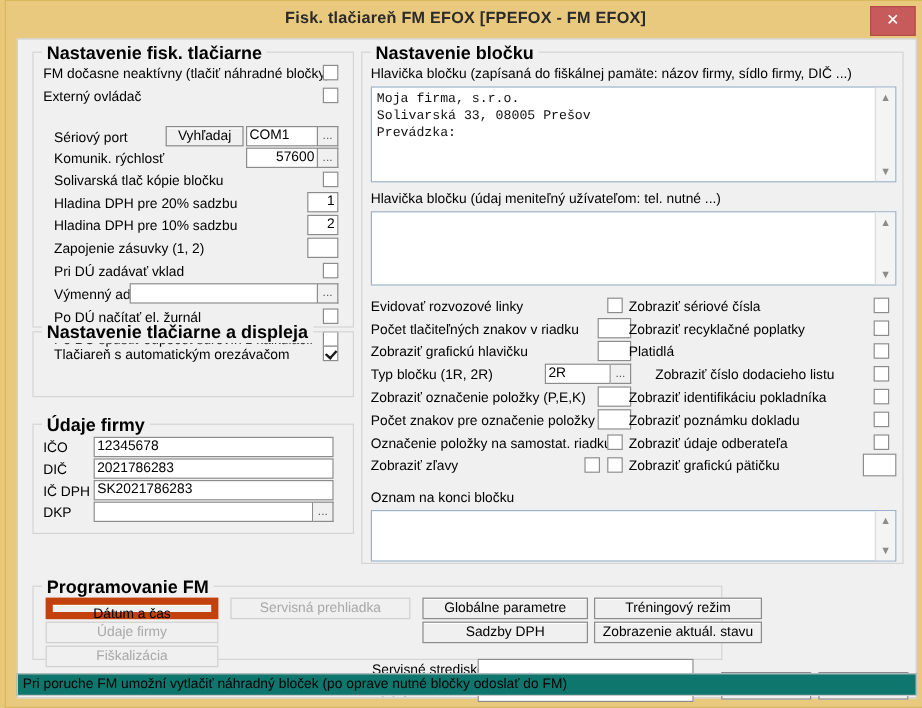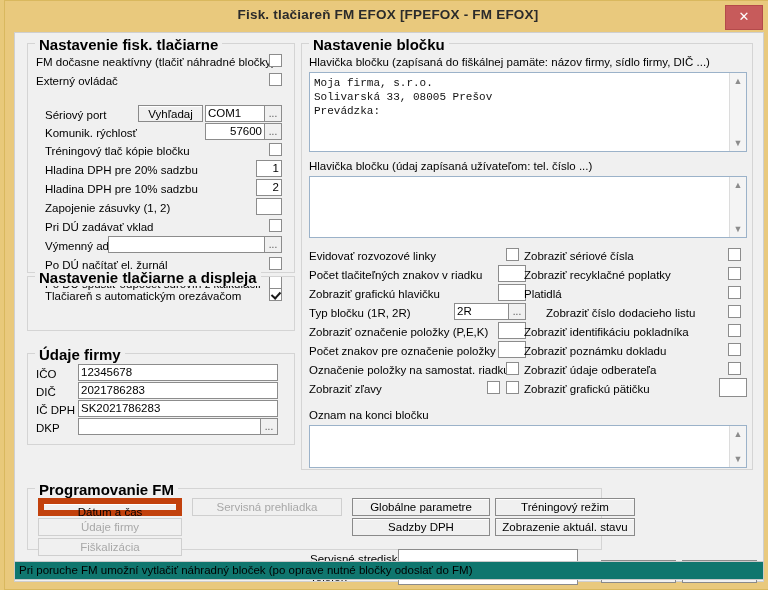--- a/index.html
+++ b/index.html
@@ -135,21 +135,21 @@
 
       <div class="lbl" style="left:17px;top:65px;">Sériový port</div>
       <div class="btn small" style="left:110px;top:61px;width:65px;height:17px;">Vyhľadaj</div>
       <div class="tf" style="left:177px;top:61px;width:60px;height:17px;line-height:15px;">COM1</div>
       <div class="brw" style="left:237px;top:61px;width:17px;height:17px;line-height:15px;">...</div>
 
       <div class="lbl" style="left:17px;top:83px;">Komunik. rýchlosť</div>
       <div class="tf right" style="left:177px;top:79px;width:60px;height:17px;line-height:15px;">57600</div>
       <div class="brw" style="left:237px;top:79px;width:17px;height:17px;line-height:15px;">...</div>
 
-      <div class="lbl" style="left:17px;top:101px;">Tréningový tlač kópie bločku</div>
+      <div class="lbl" style="left:17px;top:101px;">Solivarská tlač kópie bločku</div>
       <div class="cb" style="left:241px;top:99px;"></div>
 
       <div class="lbl" style="left:17px;top:120px;">Hladina DPH pre 20% sadzbu</div>
       <div class="tf right" style="left:228px;top:116px;width:26px;height:17px;line-height:15px;">1</div>
 
       <div class="lbl" style="left:17px;top:139px;">Hladina DPH pre 10% sadzbu</div>
       <div class="tf right" style="left:228px;top:135px;width:26px;height:17px;line-height:15px;">2</div>
 
       <div class="lbl" style="left:17px;top:158px;">Zapojenie zásuvky (1, 2)</div>
       <div class="tf right" style="left:228px;top:154px;width:26px;height:17px;line-height:15px;"></div>
@@ -198,21 +198,21 @@
       <div class="ta" style="left:7px;top:28px;width:438px;height:80px;">
         <div class="content">Moja firma, s.r.o.
 Solivarská 33, 08005 Prešov
 Prevádzka:</div>
         <div class="sb">
           <div class="arrow up">▲</div>
           <div class="arrow dn">▼</div>
         </div>
       </div>
 
-      <div class="lbl" style="left:7px;top:116px;">Hlavička bločku (údaj zapísaná užívateľom: tel. číslo ...)</div>
+      <div class="lbl" style="left:7px;top:116px;">Hlavička bločku (údaj meniteľný užívateľom: tel. nutné ...)</div>
       <div class="ta" style="left:7px;top:132px;width:438px;height:62px;">
         <div class="content"></div>
         <div class="sb">
           <div class="arrow up">▲</div>
           <div class="arrow dn">▼</div>
         </div>
       </div>
 
       <div class="lbl" style="left:7px;top:206px;">Evidovať rozvozové linky</div>
       <div class="cb" style="left:204px;top:204px;"></div>

